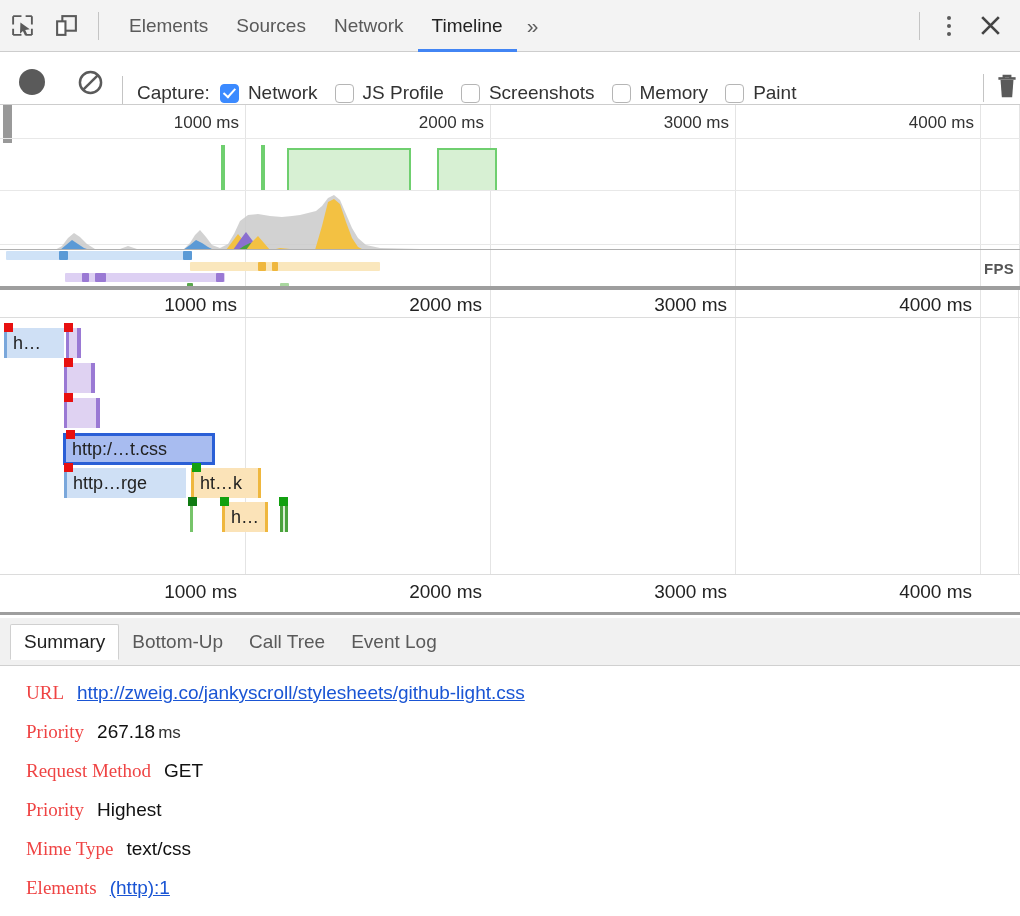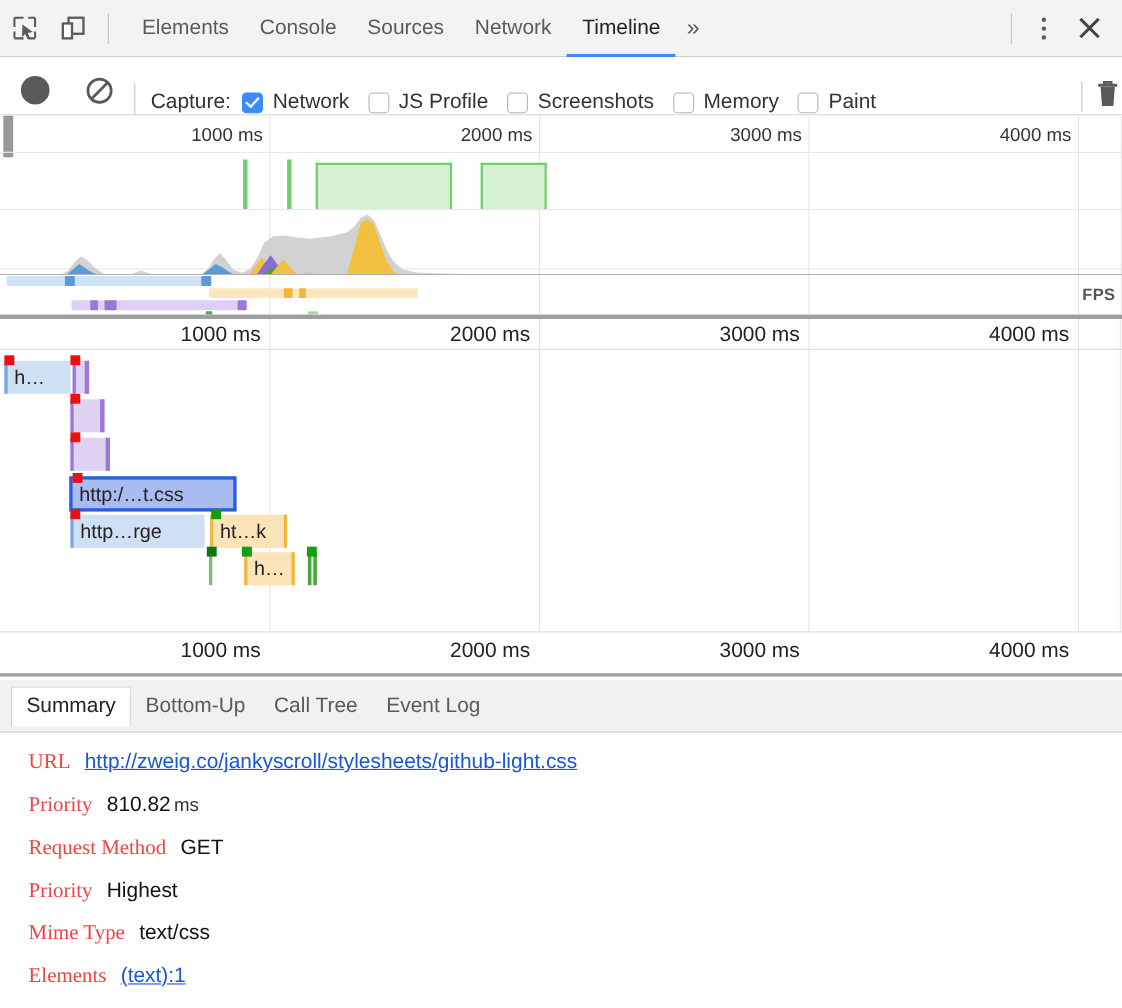--- a/index.html
+++ b/index.html
@@ -153,21 +153,20 @@
     <div class="tb-icon-btn">
       <svg width="25" height="25" viewBox="0 0 24 24">
         <rect x="8" y="3" width="13" height="14" fill="none" stroke="#5a5a5a" stroke-width="2"></rect>
         <rect x="3" y="8" width="8" height="13" fill="#fff" stroke="#5a5a5a" stroke-width="2"></rect>
       </svg>
     </div>
     <div class="vdiv"></div>
 
     <div class="tabs-group">
       <div class="dt-tab">Elements</div>
-      <div class="dt-tab">Console</div>
       <div class="dt-tab">Sources</div>
       <div class="dt-tab">Network</div>
       <div class="dt-tab active">Timeline</div>
       <div class="dt-more">»</div>
     </div>
 
     <div class="tabbar-right">
       <div class="vdiv"></div>
       <div class="kebab">
         <i></i>
@@ -363,34 +362,34 @@
       <div class="dw-tab">Event Log</div>
     </div>
 
     <div class="details">
       <div class="drow">
         <div class="dkey">URL</div>
         <div class="dval link">http://zweig.co/jankyscroll/stylesheets/github-light.css</div>
       </div>
       <div class="drow">
         <div class="dkey">Priority</div>
-        <div class="dval"><span>810.82</span><span class="unit">ms</span></div>
+        <div class="dval"><span>267.18</span><span class="unit">ms</span></div>
       </div>
       <div class="drow">
         <div class="dkey">Request Method</div>
         <div class="dval">GET</div>
       </div>
       <div class="drow">
         <div class="dkey">Priority</div>
         <div class="dval">Highest</div>
       </div>
       <div class="drow">
         <div class="dkey">Mime Type</div>
         <div class="dval">text/css</div>
       </div>
       <div class="drow">
         <div class="dkey">Elements</div>
-        <div class="dval link">(text):1</div>
+        <div class="dval link">(http):1</div>
       </div>
     </div>
   </div>
 
 </div>
 
 </body></html>

